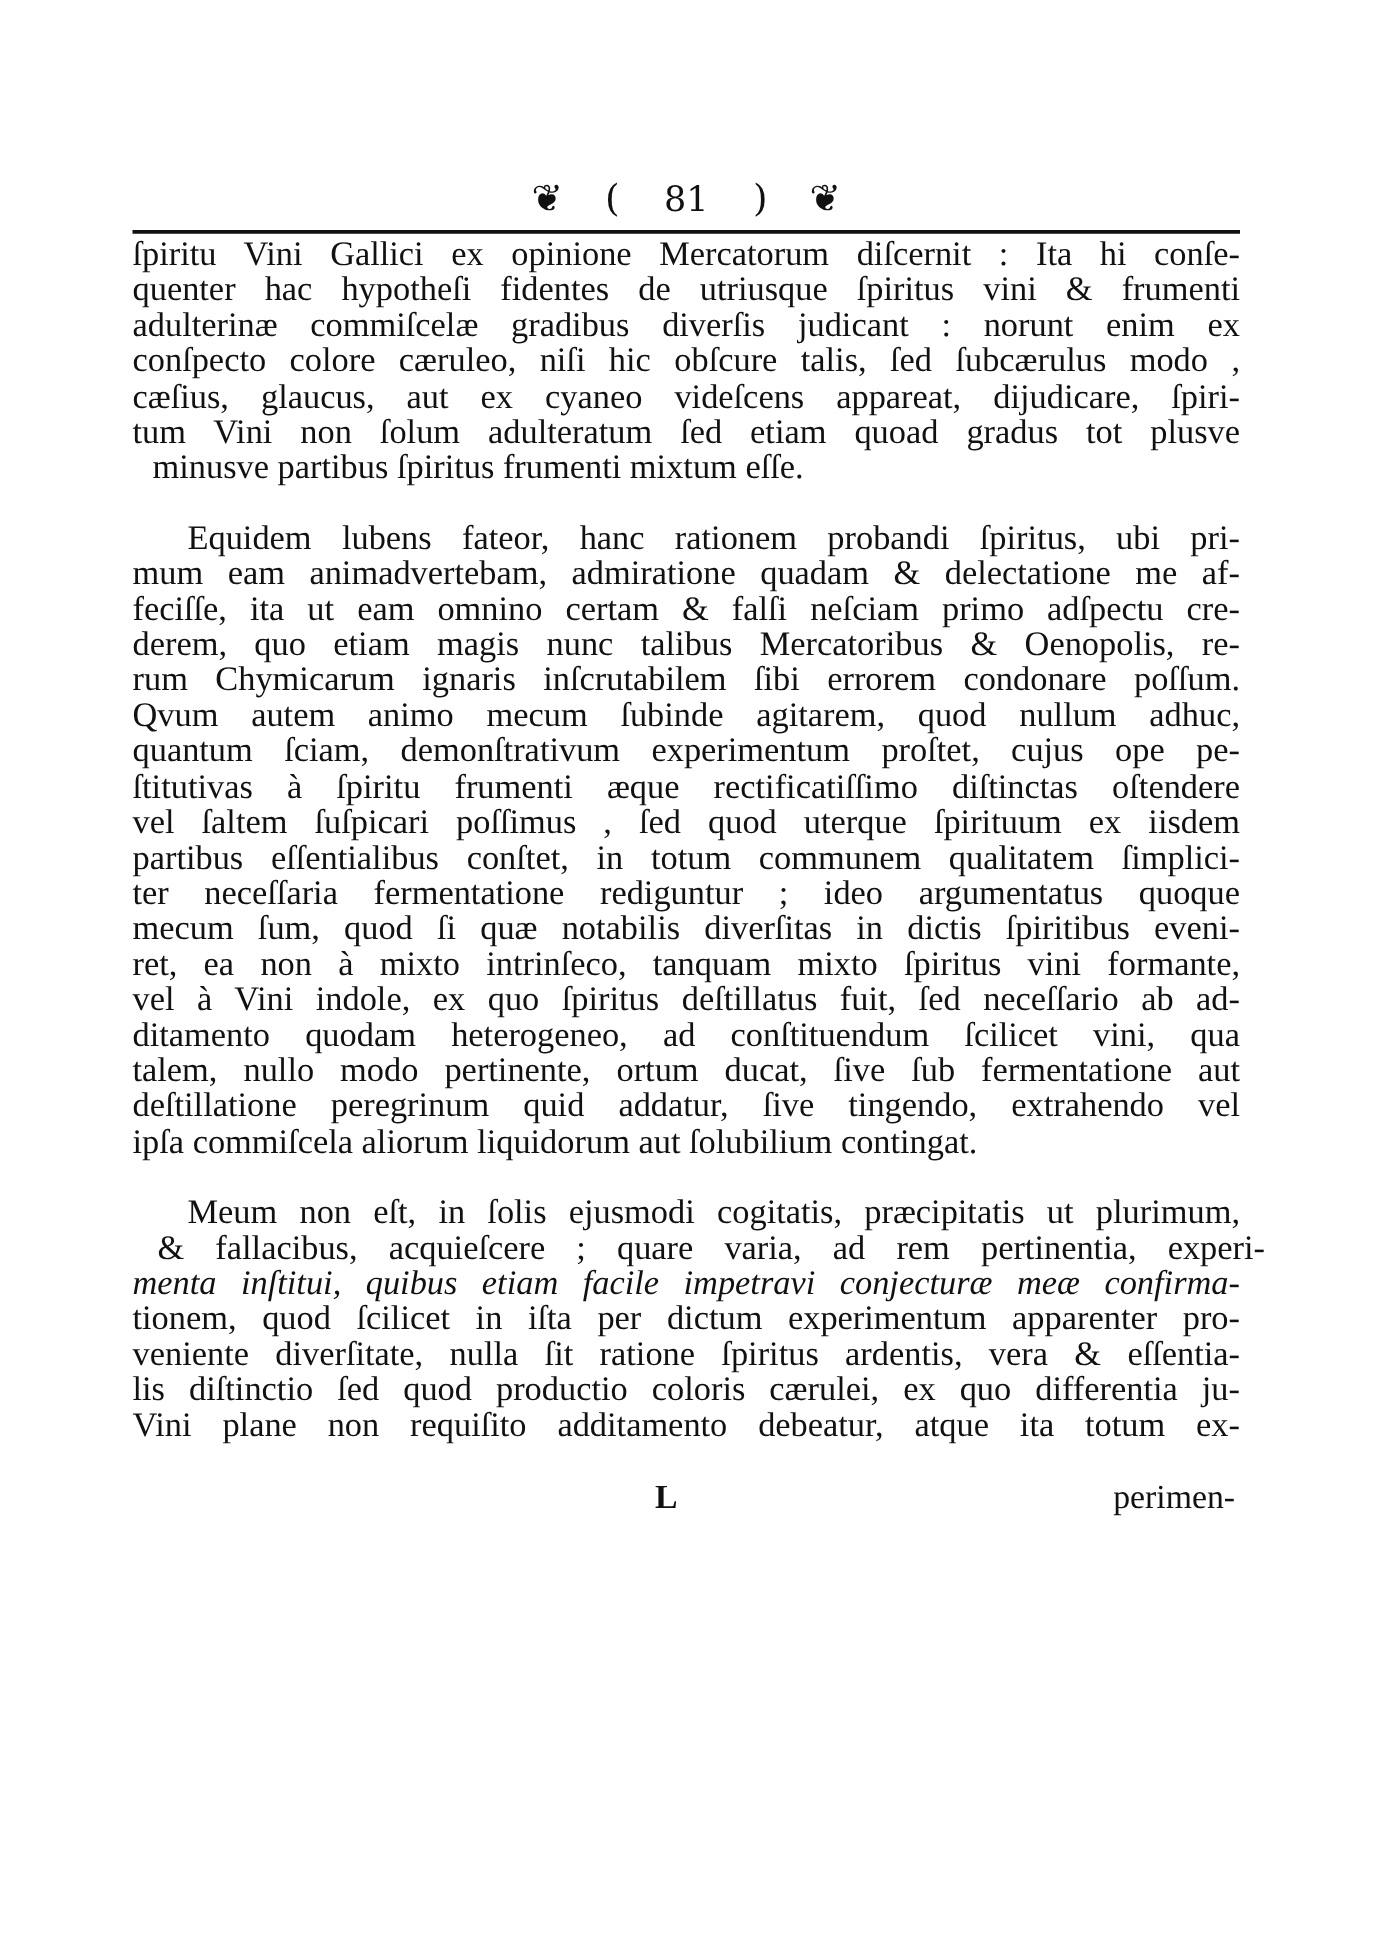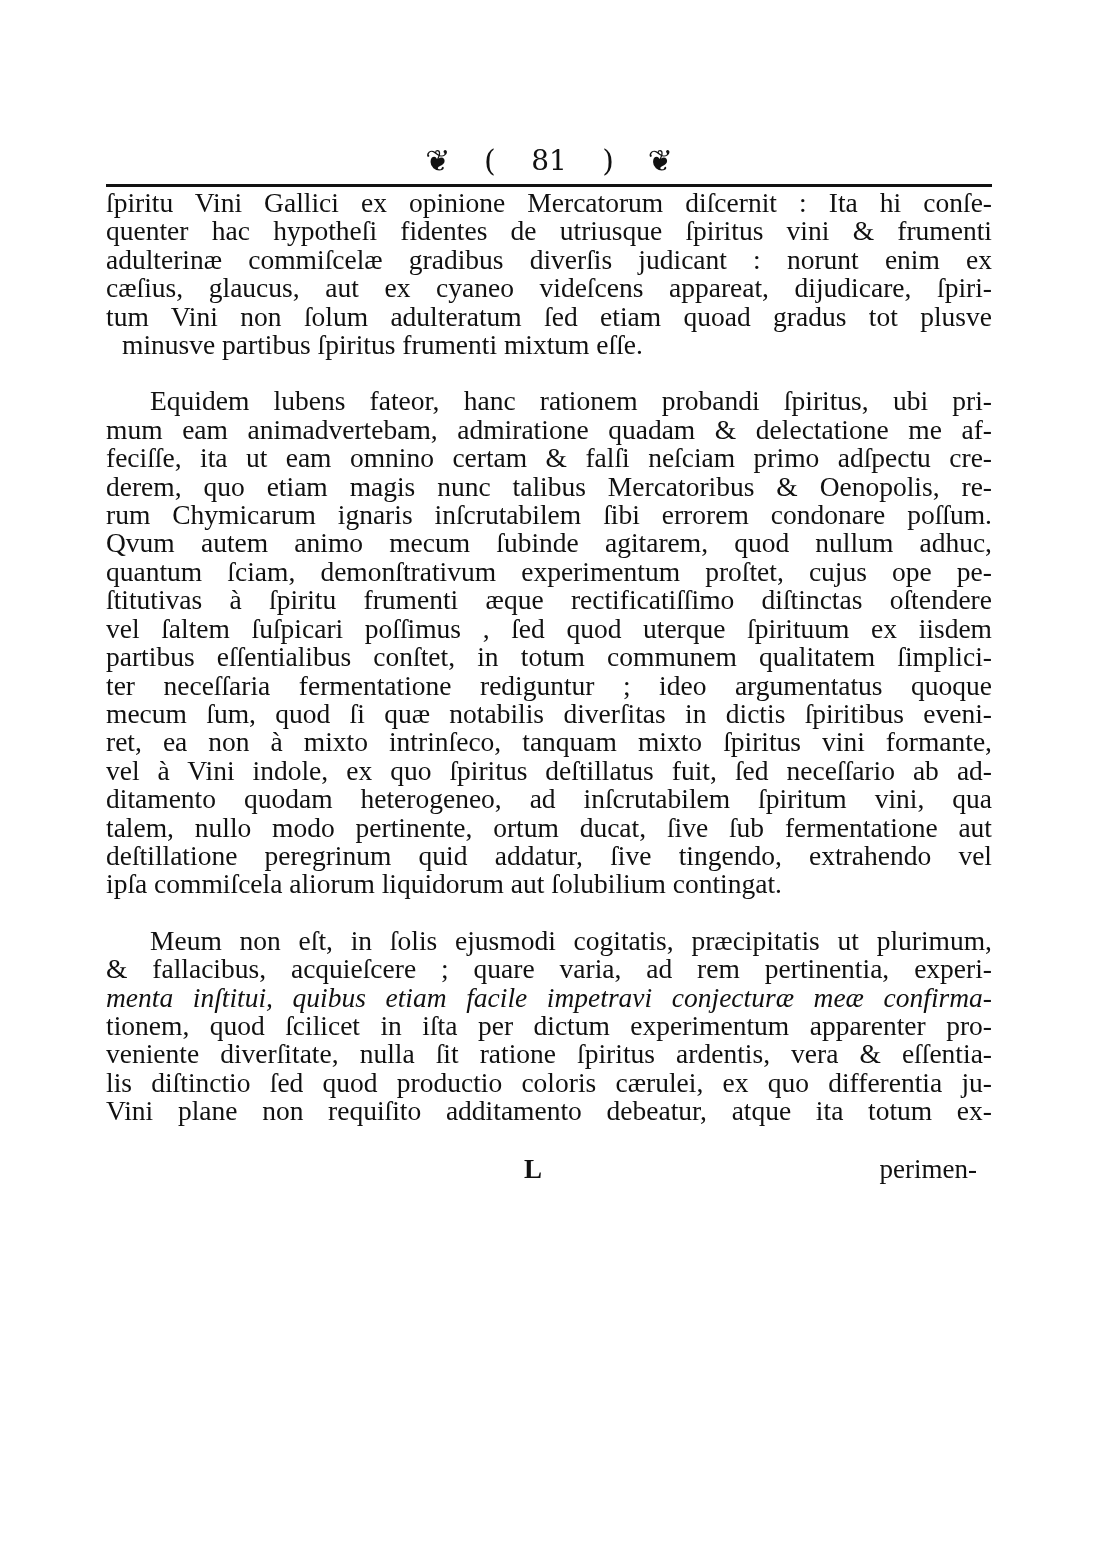--- a/index.html
+++ b/index.html
@@ -13,68 +13,69 @@
     .pgnum { font-size: 28px; margin: 0 16px; }
     .rule { height: 3px; background: #111; margin: 4px 0 2px 0; }
     .line { font-family: "Liberation Serif", serif; font-size: 27.5px; line-height: 28.4px;
       white-space: nowrap; text-align: justify; text-align-last: justify; width: 886px; }
     .line.last { text-align-last: left; }
     .line.indent { text-indent: 44px; }
     .para { margin-bottom: 28px; }
     .para.first { margin-top: 0; }
     .footer { position: relative; height: 30px; font-family: "Liberation Serif", serif; font-size: 27px; margin-top: 4px; }
     .sig { position: absolute; left: 418px; top: 0; font-weight: bold; }
-    .catch { position: absolute; right: 15px; top: 0; }
+    .catch { position: absolute; right: 4px; top: 0; }
   </style>
 </head>
 <body>
 
 <div class="page">
   <div class="header">
     <span class="orn">❦</span>
     <span class="paren">(</span>
     <span class="pgnum">81</span>
     <span class="paren">)</span>
     <span class="orn">❦</span>
   </div>
   <div class="rule"></div>
 
   <div class="para first">
     <div class="line" style="white-space: nowrap;">ſpiritu Vini Gallici ex opinione Mercatorum diſcernit : Ita hi conſe-</div>
     <div class="line" style="white-space: nowrap;">quenter hac hypotheſi fidentes de utriusque ſpiritus vini &amp; frumenti</div>
     <div class="line" style="white-space: nowrap;">adulterinæ commiſcelæ gradibus diverſis judicant : norunt enim ex</div>
+    <div class="line" style="white-space: nowrap;">conſpecto colore cæruleo, niſi hic obſcure talis, ſed ſubcærulus modo ,</div>
     <div class="line" style="white-space: nowrap;">cæſius, glaucus, aut ex cyaneo videſcens appareat, dijudicare, ſpiri-</div>
     <div class="line" style="white-space: nowrap;">tum Vini non ſolum adulteratum ſed etiam quoad gradus tot plusve</div>
     <div class="line last" style="white-space: nowrap; margin-left: 16px;">minusve partibus ſpiritus frumenti mixtum eſſe.</div>
   </div>
 
   <div class="para">
     <div class="line indent" style="white-space: nowrap;">Equidem lubens fateor, hanc rationem probandi ſpiritus, ubi pri-</div>
     <div class="line" style="white-space: nowrap;">mum eam animadvertebam, admiratione quadam &amp; delectatione me af-</div>
     <div class="line" style="white-space: nowrap;">feciſſe, ita ut eam omnino certam &amp; falſi neſciam primo adſpectu cre-</div>
     <div class="line" style="white-space: nowrap;">derem, quo etiam magis nunc talibus Mercatoribus &amp; Oenopolis, re-</div>
     <div class="line" style="white-space: nowrap;">rum Chymicarum ignaris inſcrutabilem ſibi errorem condonare poſſum.</div>
     <div class="line" style="white-space: nowrap;">Qvum autem animo mecum ſubinde agitarem, quod nullum adhuc,</div>
     <div class="line" style="white-space: nowrap;">quantum ſciam, demonſtrativum experimentum proſtet, cujus ope pe-</div>
     <div class="line" style="white-space: nowrap;">ſtitutivas à ſpiritu frumenti æque rectificatiſſimo diſtinctas oſtendere</div>
     <div class="line" style="white-space: nowrap;">vel ſaltem ſuſpicari poſſimus , ſed quod uterque ſpirituum ex iisdem</div>
     <div class="line" style="white-space: nowrap;">partibus eſſentialibus conſtet, in totum communem qualitatem ſimplici-</div>
     <div class="line" style="white-space: nowrap;">ter neceſſaria fermentatione rediguntur ;  ideo argumentatus quoque</div>
     <div class="line" style="white-space: nowrap;">mecum ſum, quod ſi quæ notabilis diverſitas in dictis ſpiritibus eveni-</div>
     <div class="line" style="white-space: nowrap;">ret, ea non à mixto intrinſeco, tanquam mixto ſpiritus vini formante,</div>
     <div class="line" style="white-space: nowrap;">vel à Vini indole, ex quo ſpiritus deſtillatus fuit, ſed neceſſario ab ad-</div>
-    <div class="line" style="white-space: nowrap;">ditamento quodam heterogeneo, ad inſcrutabilem ſpiritum vini, qua</div>
+    <div class="line" style="white-space: nowrap;">ditamento quodam heterogeneo, ad conſtituendum ſcilicet vini, qua</div>
     <div class="line" style="white-space: nowrap;">talem, nullo modo pertinente, ortum ducat, ſive ſub fermentatione aut</div>
     <div class="line" style="white-space: nowrap;">deſtillatione peregrinum quid addatur, ſive tingendo, extrahendo vel</div>
     <div class="line last" style="white-space: nowrap;">ipſa commiſcela aliorum liquidorum aut ſolubilium contingat.</div>
   </div>
 
   <div class="para">
     <div class="line indent" style="white-space: nowrap;">Meum non eſt, in ſolis ejusmodi cogitatis, præcipitatis ut plurimum,</div>
-    <div class="line" style="white-space: nowrap;">&amp; fallacibus, acquieſcere ;  quare varia, ad rem pertinentia, experi-</div>
+    <div class="line" style="white-space: nowrap; margin-left: 20px;">&amp; fallacibus, acquieſcere ;  quare varia, ad rem pertinentia, experi-</div>
     <div class="line" style="white-space: nowrap; font-style: italic;">menta inſtitui, quibus etiam facile impetravi conjecturæ meæ confirma-</div>
     <div class="line" style="white-space: nowrap;">tionem, quod ſcilicet in iſta per dictum experimentum apparenter pro-</div>
     <div class="line" style="white-space: nowrap;">veniente diverſitate, nulla ſit ratione ſpiritus ardentis, vera &amp; eſſentia-</div>
     <div class="line" style="white-space: nowrap;">lis diſtinctio ſed quod productio coloris cærulei, ex quo differentia ju-</div>
     <div class="line" style="white-space: nowrap;">Vini plane non requiſito additamento debeatur, atque ita totum ex-</div>
   </div>
 
   <div class="footer">
     <span class="sig">L</span>
     <span class="catch">perimen-</span>

